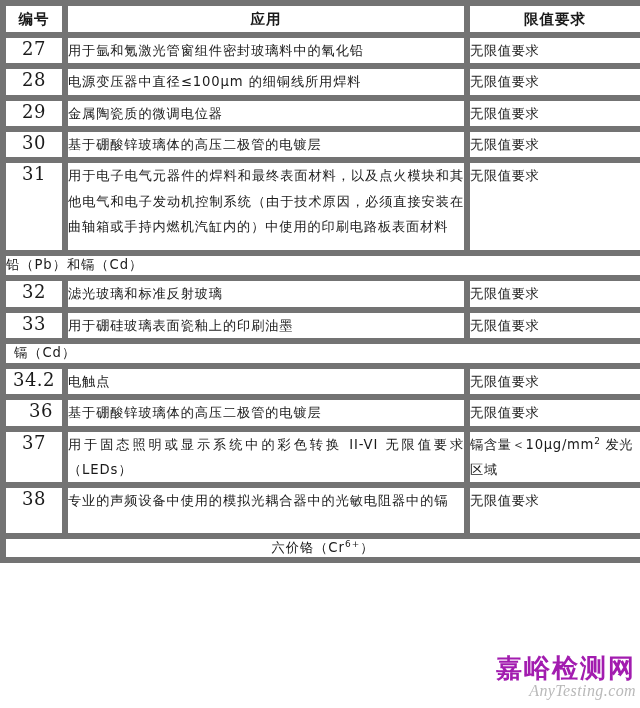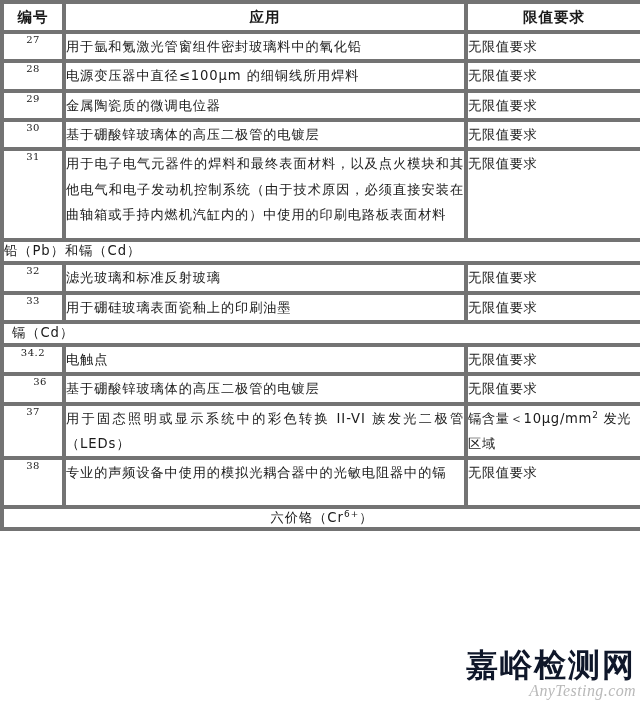--- a/index.html
+++ b/index.html
@@ -23,21 +23,21 @@
     table-layout: fixed;
     font-size: 13.2px;
   }
 
   #exemption-table col.col-no   { width: 62px; }
   #exemption-table col.col-app  { width: 402px; }
   #exemption-table col.col-lim  { width: 176px; }
 
   #exemption-table th,
   #exemption-table td {
-    border: 4px solid #737373;
+    border: 6px solid #737373;
     vertical-align: top;
     padding: 0;
     background: #ffffff;
   }
 
   
   thead th {
     font-weight: bold;
     text-align: center;
     font-size: 14.5px;
@@ -45,21 +45,21 @@
     line-height: 26px;
     padding: 0 4px;
     letter-spacing: 1px;
     white-space: nowrap;
     overflow: hidden;
   }
 
   
   td.cell-no {
     text-align: center;
-    font-size: 10px;
+    font-size: 18px;
     padding-top: 6px;
     letter-spacing: 0.5px;
     font-family: "DejaVu Serif", "Liberation Serif", serif;
   }
 
   
   td.cell-app {
     padding: 5px 7px 4px 7px;
     line-height: 1.92;
     letter-spacing: 0.9px;
@@ -89,23 +89,23 @@
   #watermark {
     position: absolute;
     right: 4px;
     bottom: 8px;
     width: 186px;
     pointer-events: none;
     user-select: none;
     text-align: right;
   }
   #watermark .wm-cn {
-    font-size: 32px;
+    font-size: 26px;
     font-weight: bold;
-    color: #0f172a;
+    color: #a21caf;
     letter-spacing: 2px;
     line-height: 1.05;
     font-family: "DejaVu Sans", "Liberation Sans", sans-serif;
   }
   #watermark .wm-en {
     font-size: 16px;
     font-style: italic;
     color: #b9b9b9;
     letter-spacing: 0.4px;
     line-height: 1.1;
@@ -175,21 +175,21 @@
         <td class="cell-app">电触点</td>
         <td class="cell-lim">无限值要求</td>
       </tr>
       <tr>
         <td class="cell-no" style="height: 18px; padding-left: 14px;">36</td>
         <td class="cell-app">基于硼酸锌玻璃体的高压二极管的电镀层</td>
         <td class="cell-lim">无限值要求</td>
       </tr>
       <tr>
         <td class="cell-no" style="height: 45px;">37</td>
-        <td class="cell-app">用于固态照明或显示系统中的彩色转换 II-VI 族发光二极管（LEDs）</td>
+        <td class="cell-app">用于固态照明或显示系统中的彩色转换 II-VI 无限值要求（LEDs）</td>
         <td class="cell-lim">镉含量＜10μg/mm<sup>2</sup> 发光区域</td>
       </tr>
       <tr>
         <td class="cell-no" style="height: 45px;">38</td>
         <td class="cell-app">专业的声频设备中使用的模拟光耦合器中的光敏电阻器中的镉</td>
         <td class="cell-lim">无限值要求</td>
       </tr>
       <tr class="group-row">
         <td colspan="3" style="height: 18px; text-align: center;">六价铬（Cr<sup>6+</sup>）</td>
       </tr>

